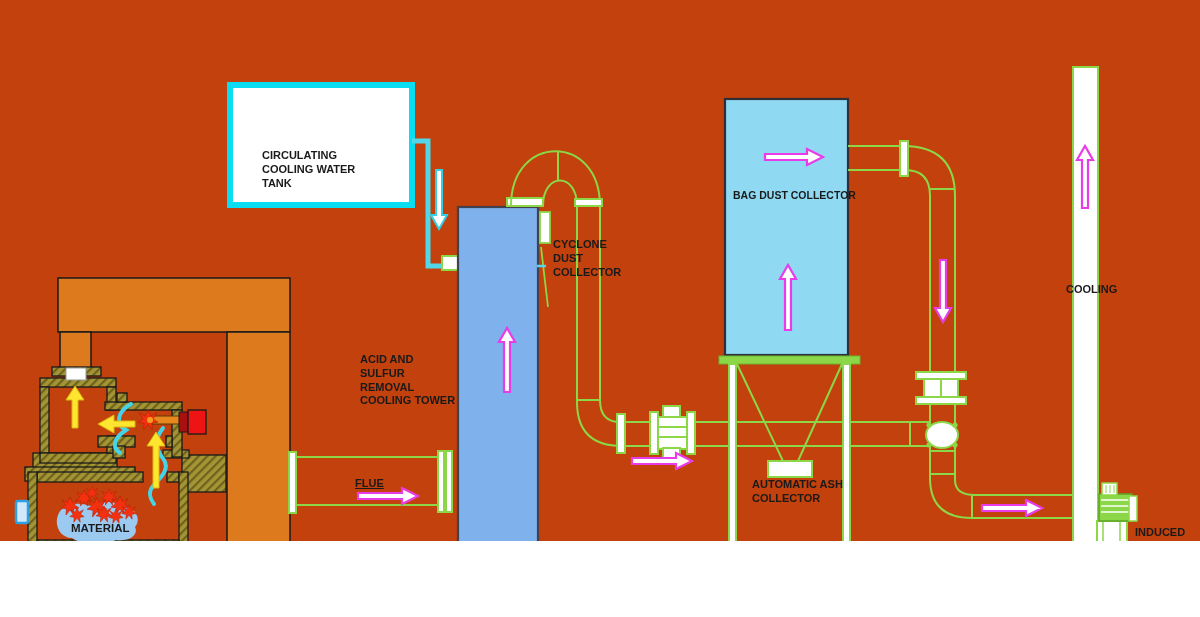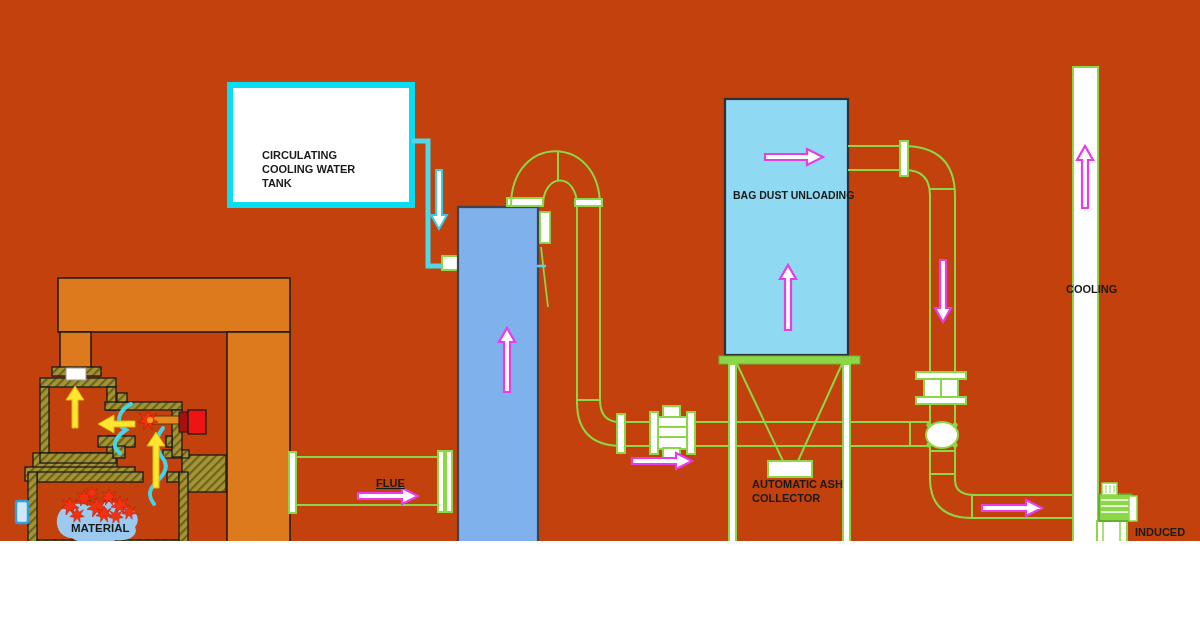--- a/index.html
+++ b/index.html
@@ -210,20 +210,22 @@
     <polygon points="632,458 676,458 676,453 692,461 676,469 676,464 632,464"></polygon>
     <polygon points="765,154 807,154 807,149 823,157 807,165 807,160 765,160"></polygon>
     <polygon points="785,330 785,279 780,279 788,265 796,279 791,279 791,330"></polygon>
     <polygon points="940,260 940,308 935,308 943,322 951,308 946,308 946,260"></polygon>
     <polygon points="982,505 1026,505 1026,500 1042,508 1026,516 1026,511 982,511"></polygon>
     <polygon points="1082,208 1082,160 1077,160 1085,146 1093,160 1088,160 1088,208"></polygon>
   </g>
 </svg>
 
 <div class="lbl" style="left:262px;top:149px;width:118px;">CIRCULATING COOLING WATER TANK</div>
-<div class="lbl nowrap" style="left:376px;top:477px;text-decoration:underline;">FLUE</div>
-<div class="lbl nowrap" style="left:733px;top:189px;font-size:10.5px;">BAG DUST UNLOADING</div>
+<div class="lbl" style="left:360px;top:353px;width:98px;">ACID AND SULFUR REMOVAL COOLING TOWER</div>
+<div class="lbl" style="left:553px;top:238px;width:86px;">CYCLONE DUST COLLECTOR</div>
+<div class="lbl nowrap" style="left:355px;top:477px;text-decoration:underline;">FLUE</div>
+<div class="lbl nowrap" style="left:733px;top:189px;font-size:10.5px;">BAG DUST COLLECTOR</div>
 <div class="lbl" style="left:752px;top:478px;width:94px;">AUTOMATIC ASH COLLECTOR</div>
 <div class="lbl nowrap" style="left:1066px;top:283px;">COOLING</div>
 <div class="lbl" style="left:1135px;top:526px;width:75px;">INDUCED DRAFT FAN</div>
 <div class="lbl nowrap" style="left:71px;top:521px;font-size:11.5px;text-align:center;">MATERIAL</div>
 
 </div>
 
 </body></html>

